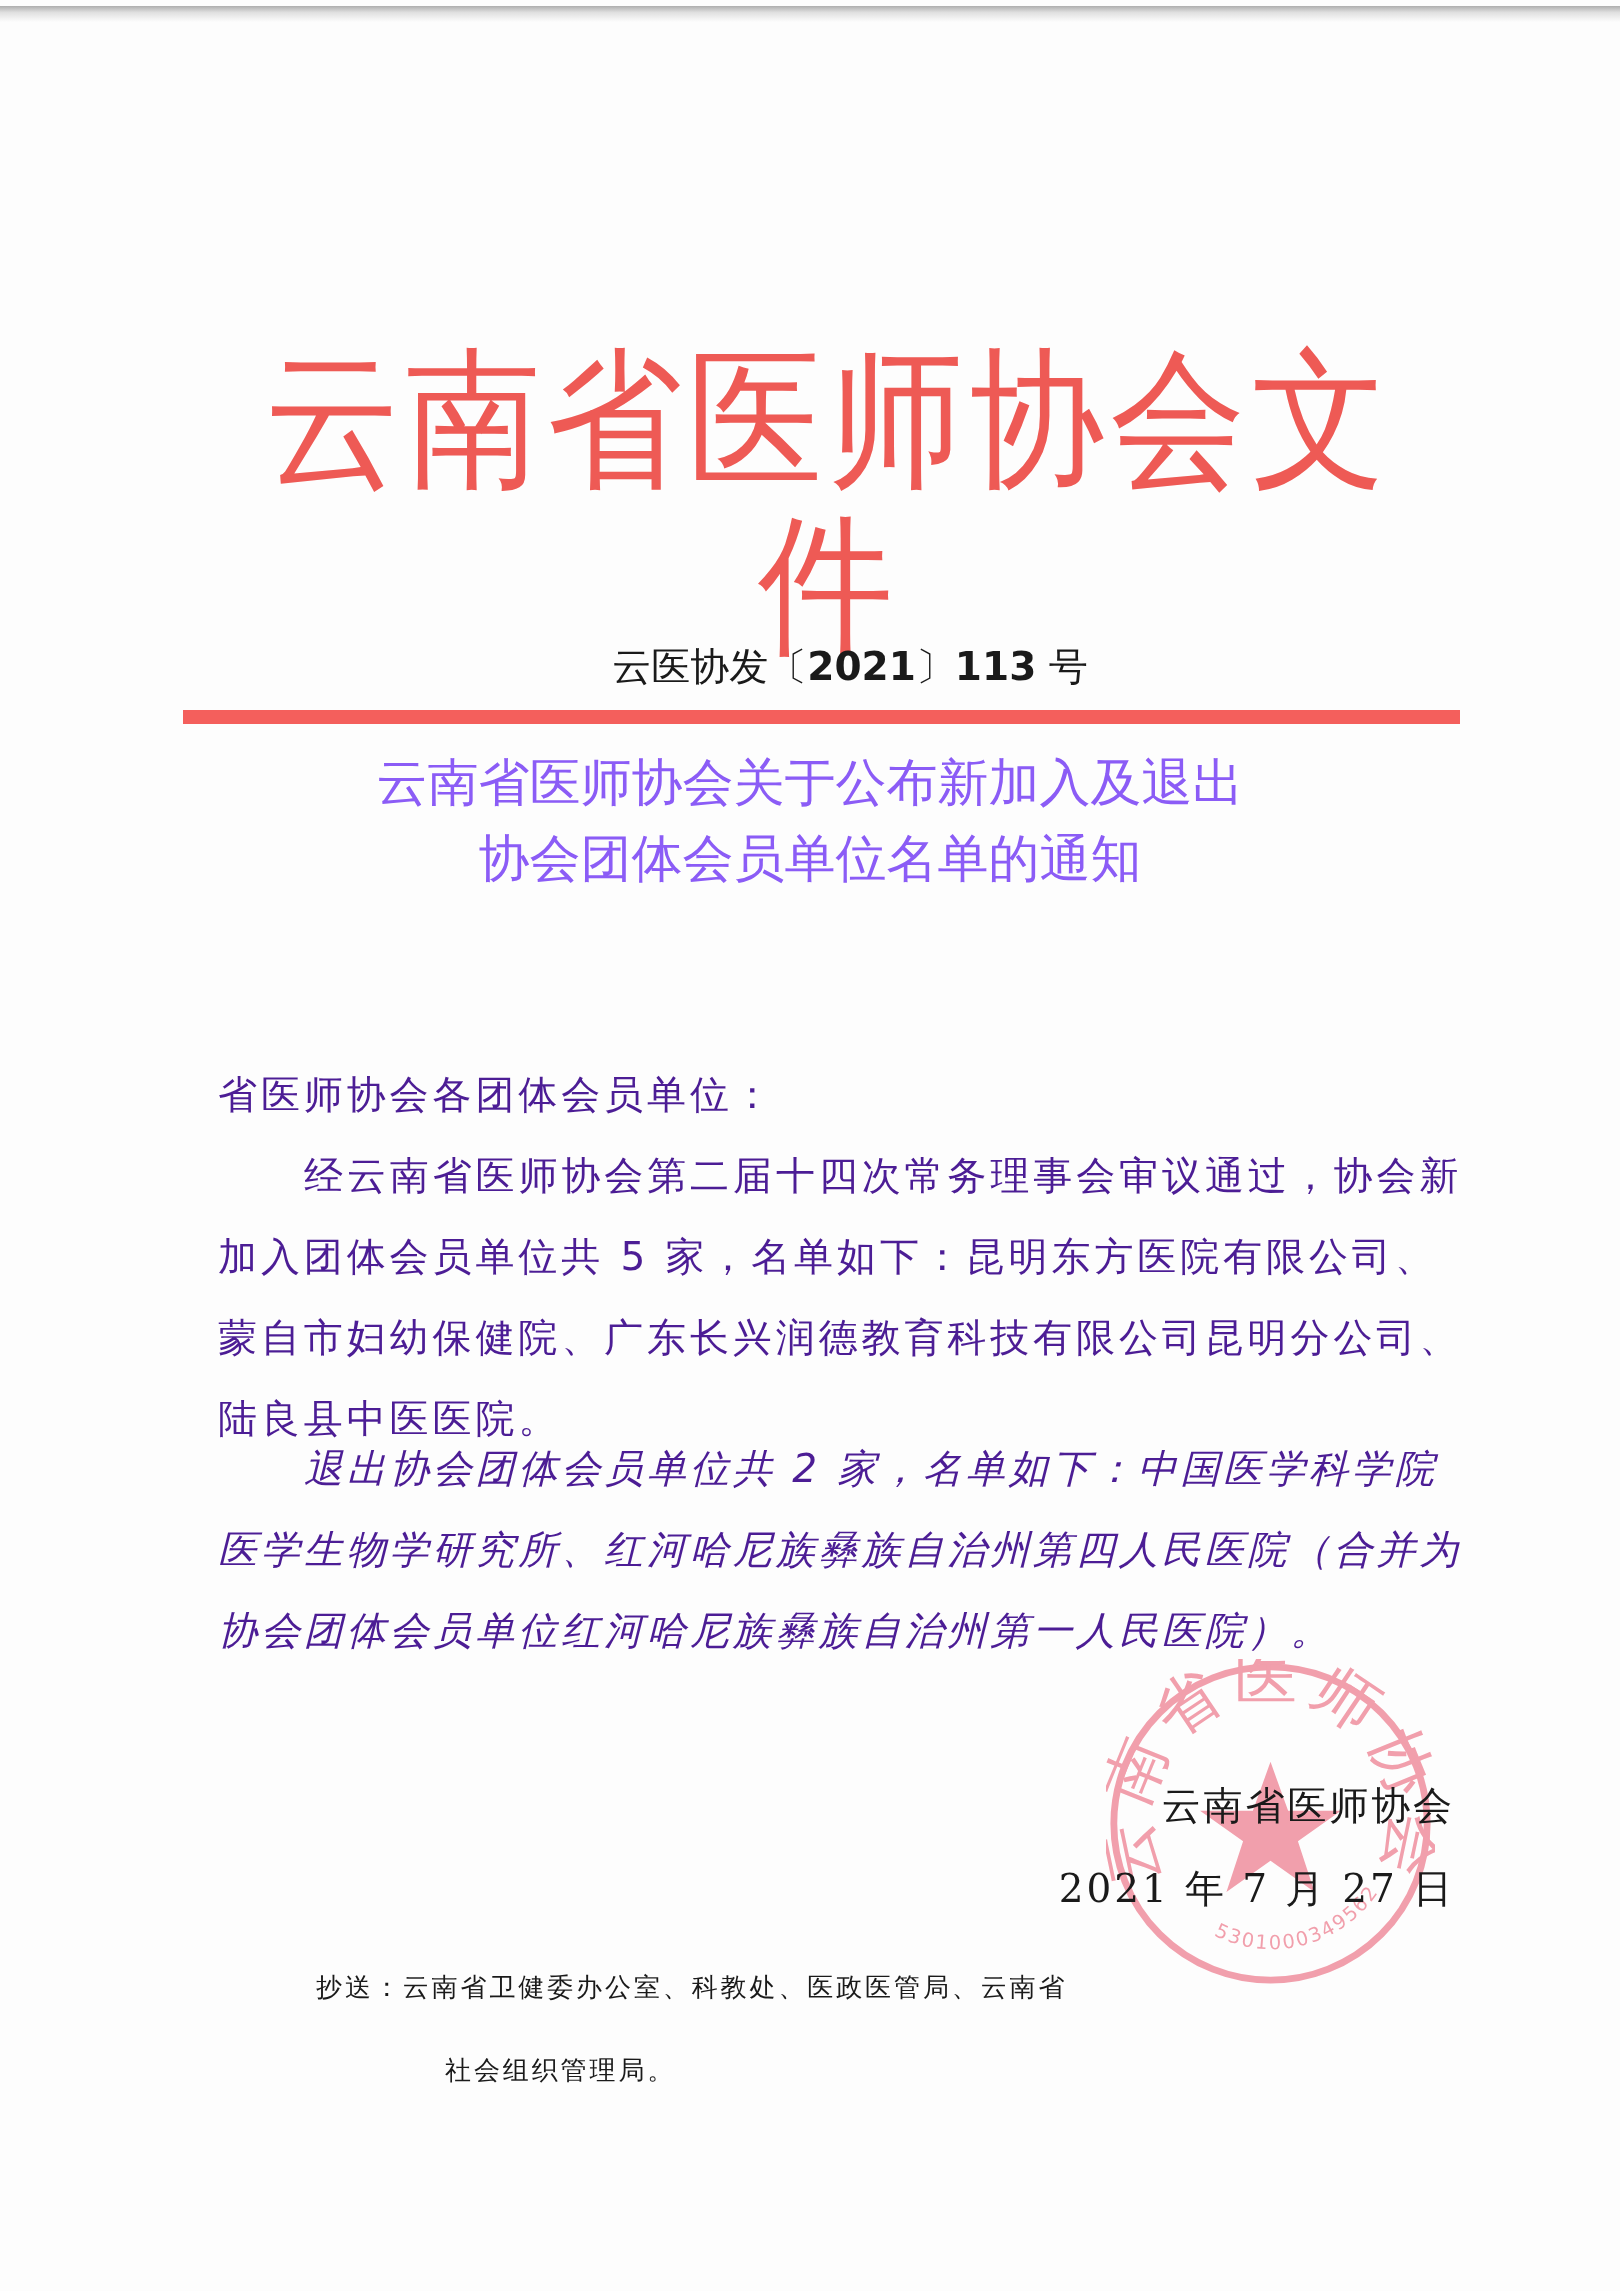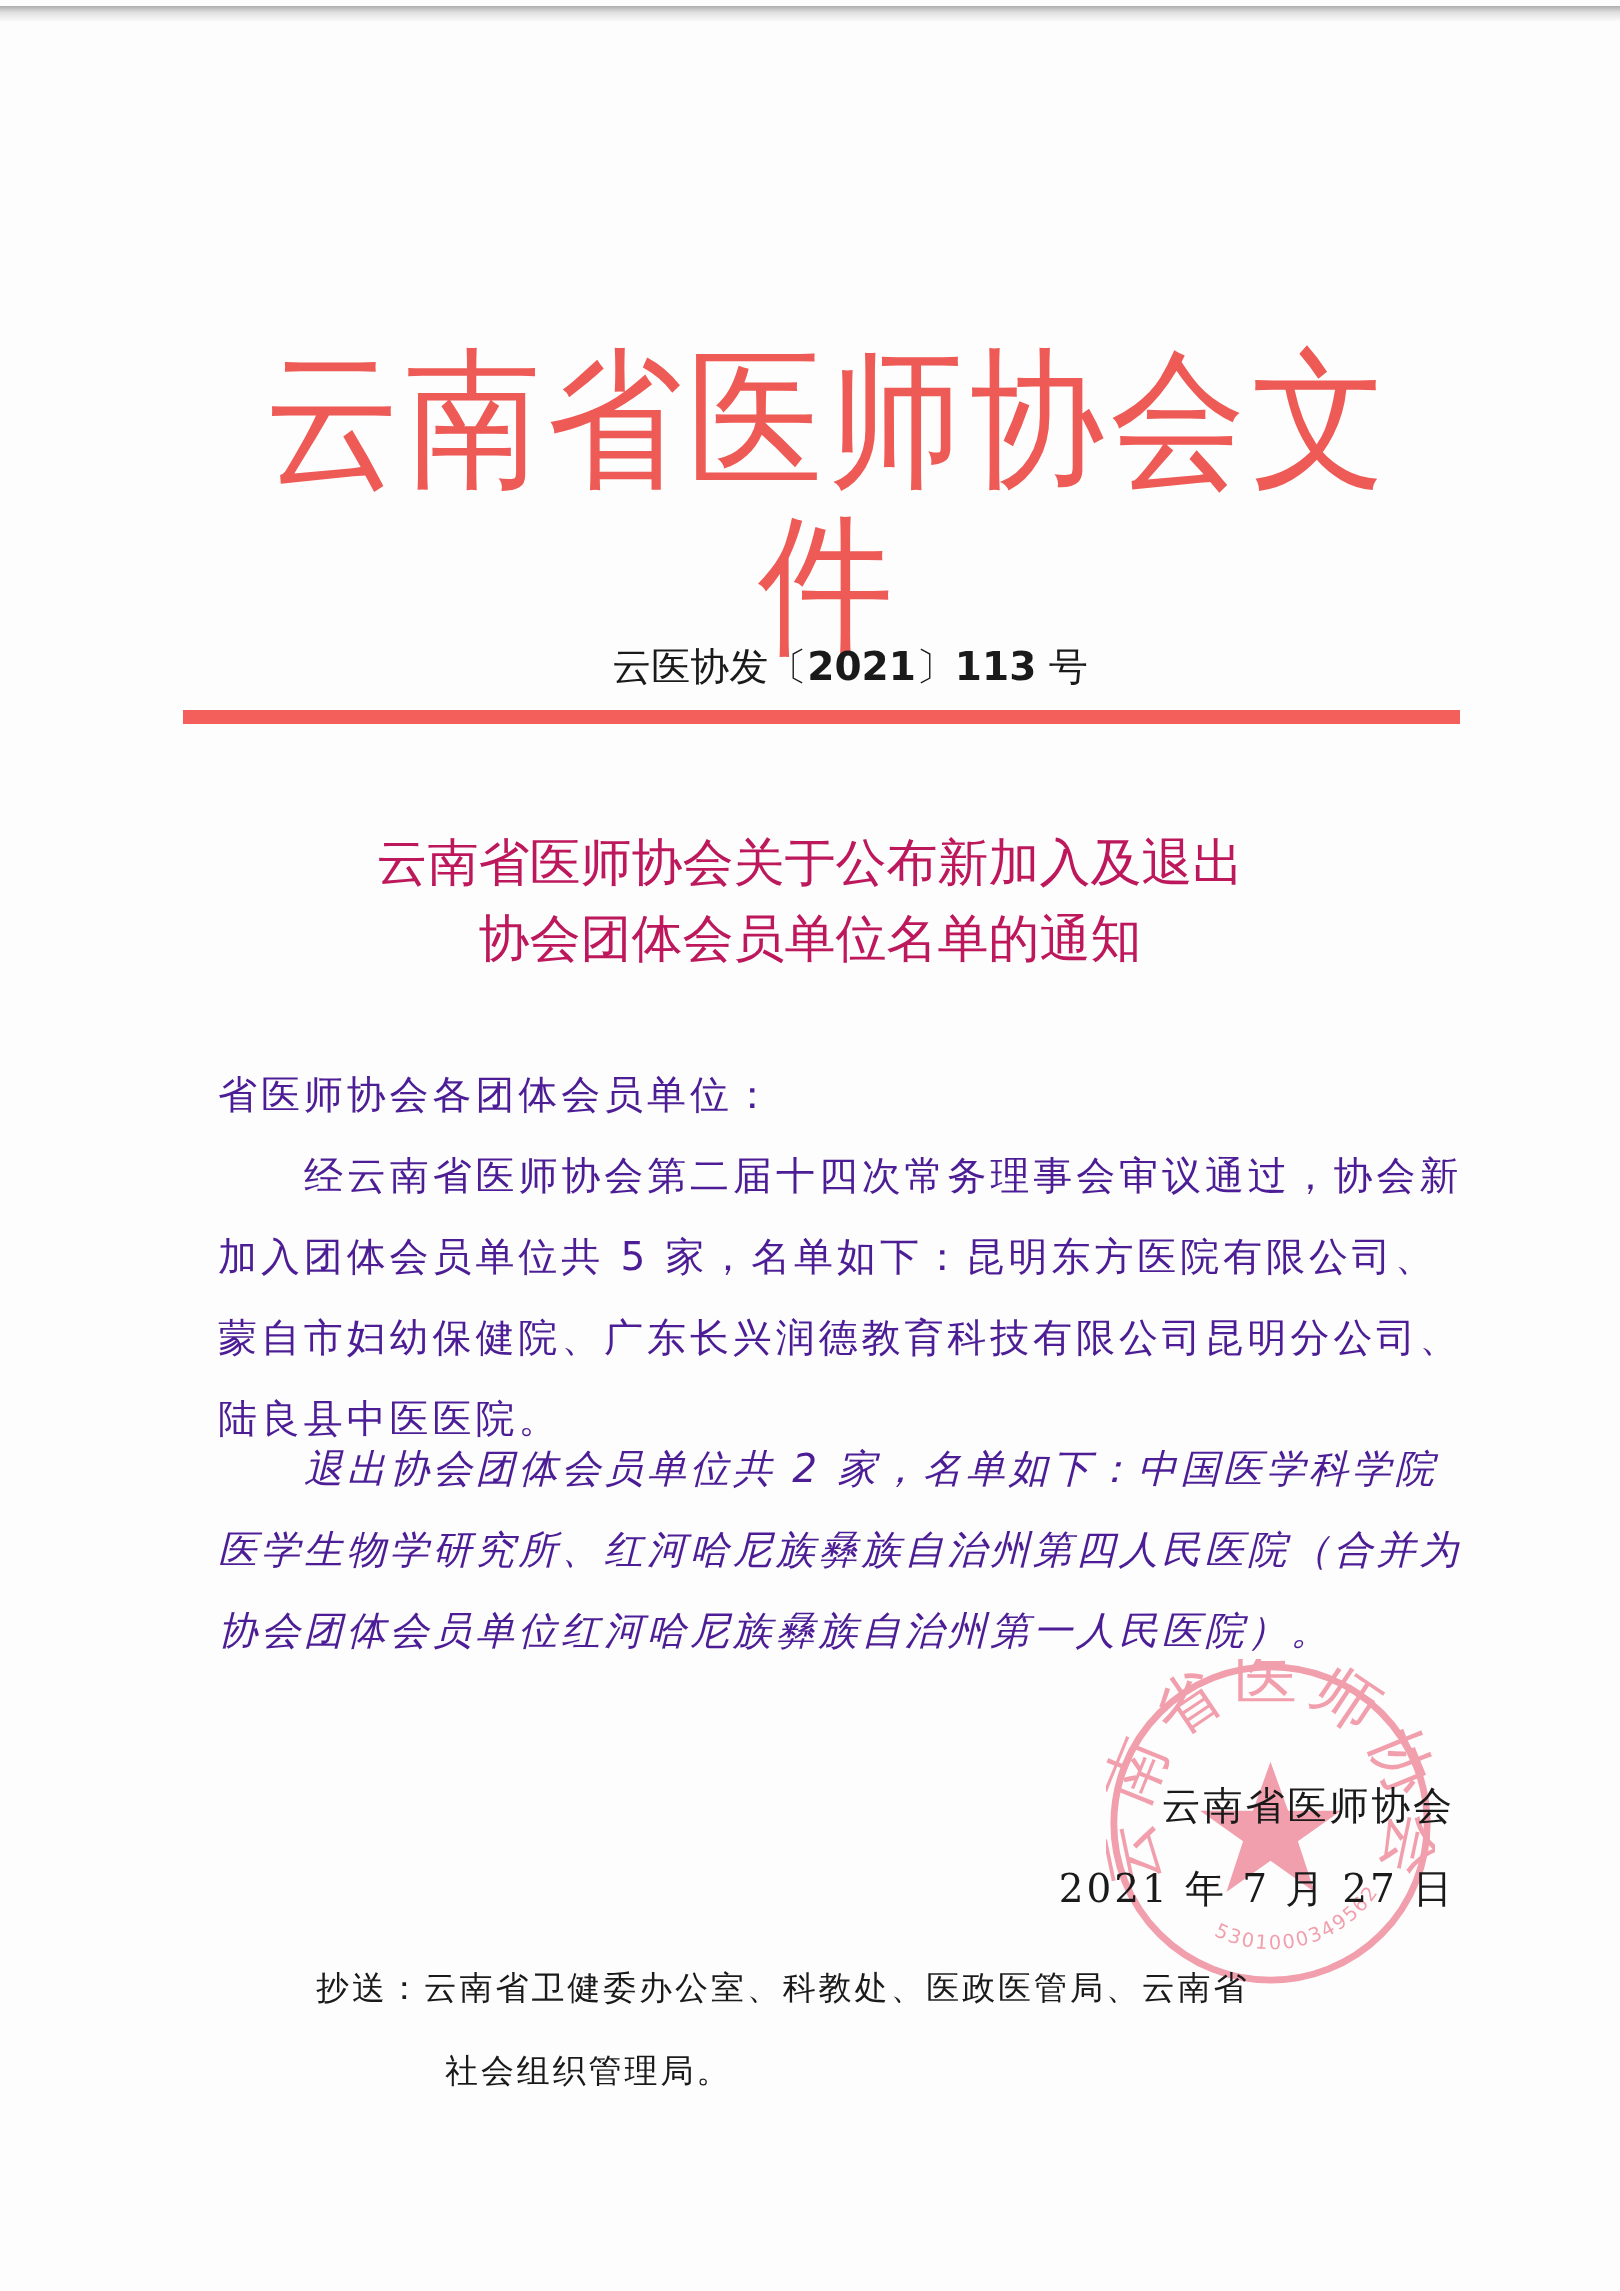--- a/index.html
+++ b/index.html
@@ -25,40 +25,40 @@
     position: absolute; left: 0; width: 1620px; top: 639px;
     text-align: center; font-size: 39px; line-height: 55px;
     font-family: "DejaVu Sans", sans-serif; color: #1a1a1a; padding-left: 40px;
   }
   .doc-number .num { font-weight: bold; }
   .red-rule {
     position: absolute; left: 183px; top: 710px; width: 1277px; height: 13.7px;
     background: #f45f5c;
   }
   .title {
-    position: absolute; left: 0; width: 1620px; top: 825px;
+    position: absolute; left: 0; width: 1620px; top: 745px;
     text-align: center; font-size: 51px; line-height: 76px;
-    font-family: "DejaVu Sans", sans-serif; color: #be185d;
+    font-family: "DejaVu Sans", sans-serif; color: #8b5cf6;
   }
   .body-text {
     position: absolute; left: 218px; width: 1245px;
     font-size: 39px; line-height: 81px; letter-spacing: 3.9px;
     font-family: "DejaVu Sans", sans-serif; color: #4c1d95;
   }
   .salutation { top: 1054px; }
   .para1 { top: 1135px; text-indent: 86px; }
   .para2 { top: 1428px; text-indent: 86px; font-style: italic; }
   .signature {
     position: absolute; right: 165px; top: 1764px; text-align: right;
     font-size: 39px; line-height: 83px; letter-spacing: 2.9px;
     font-family: "DejaVu Serif", serif; color: #1a1a1a; z-index: 3;
   }
   .cc {
     position: absolute; left: 316px; top: 1946px; width: 1147px;
-    font-size: 33px; line-height: 83px; letter-spacing: 2.9px;
+    font-size: 26px; line-height: 83px; letter-spacing: 2.9px;
     font-family: "DejaVu Sans", sans-serif; color: #1a1a1a; z-index: 3;
   }
   .cc .line2 { padding-left: 129px; display: block; }
   .seal {
     position: absolute; left: 1106px; top: 1659px; width: 329px; height: 329px;
     z-index: 2; opacity: 0.55;
   }
 </style>
 </head>
 <body>

